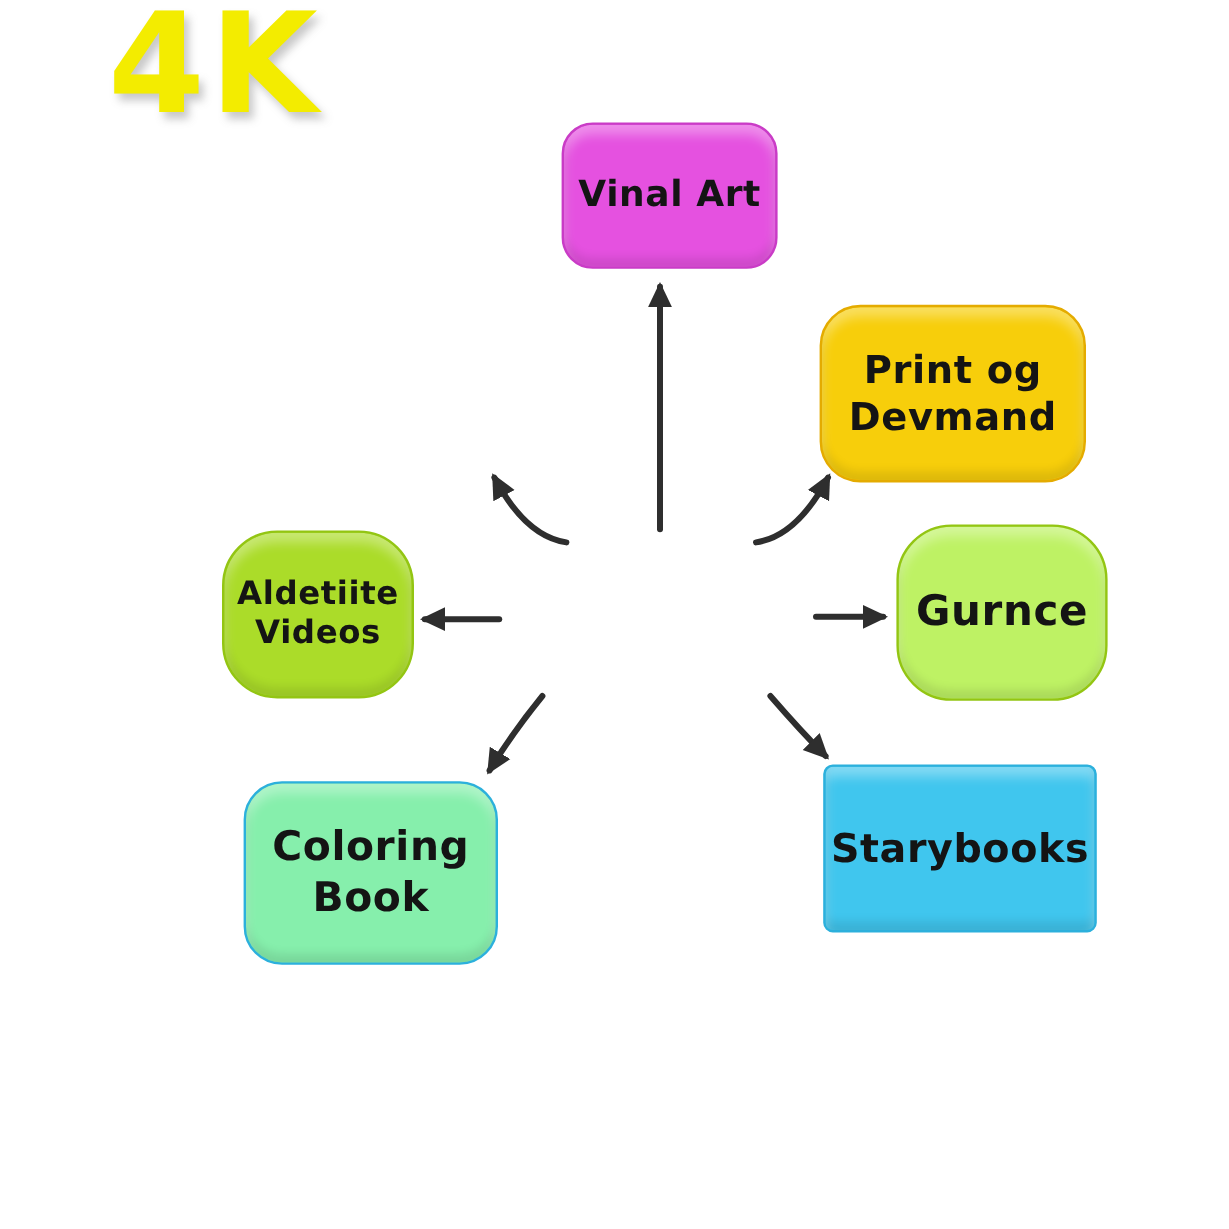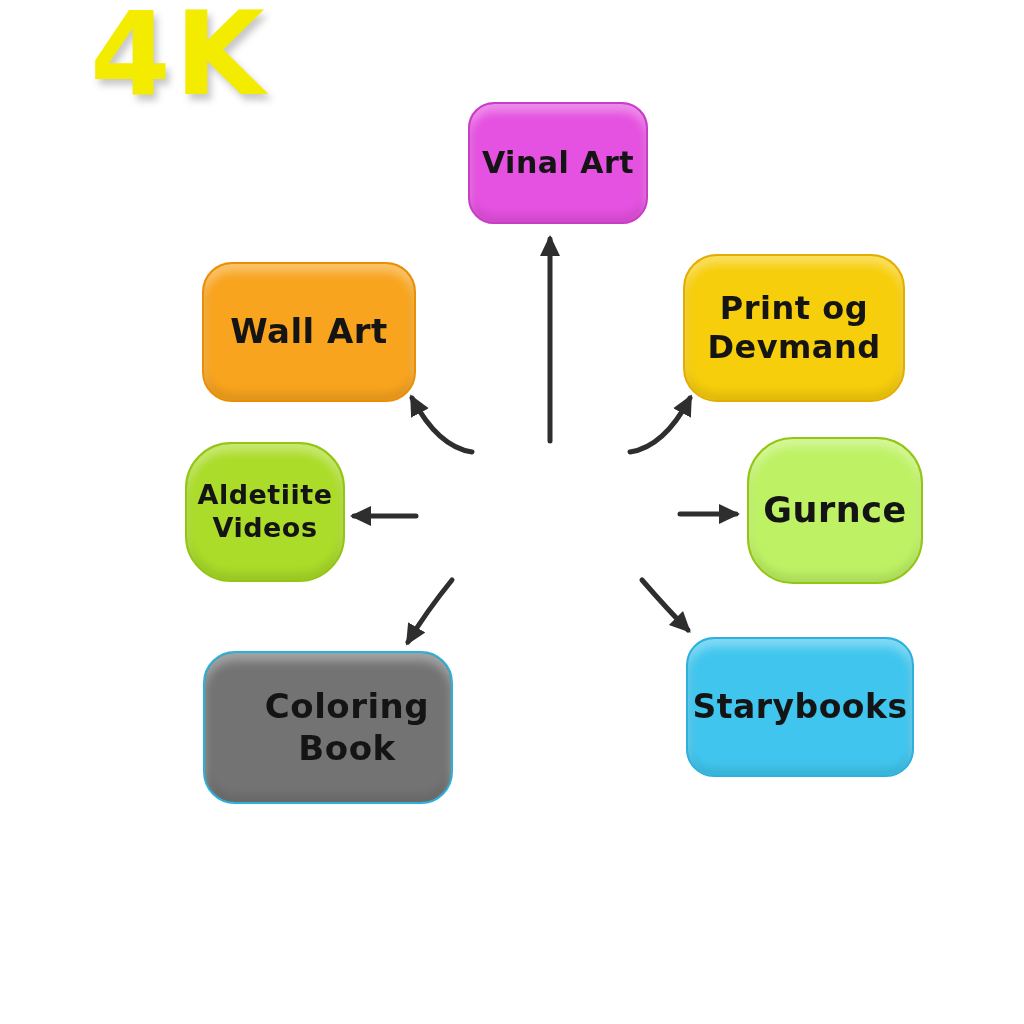--- a/index.html
+++ b/index.html
@@ -69,21 +69,21 @@
     letter-spacing: 1px;
     color: #0d0d0d;
   }
   
   .n-vinal      { left: 428px; top: 102px; width: 176px; height: 118px; border-radius: 26px; font-size: 30px; }
   .n-wall       { left: 162px; top: 262px; width: 210px; height: 136px; border-radius: 30px; font-size: 34px; }
   .n-print      { left: 643px; top: 254px; width: 218px; height: 144px; border-radius: 34px; font-size: 32px; }
   .n-adetiite   { left: 145px; top: 442px; width: 156px; height: 136px; border-radius: 46px; font-size: 27px; }
   .n-gurnce     { left: 707px; top: 437px; width: 172px; height: 143px; border-radius: 46px; font-size: 35px; }
   .n-coloring   { left: 163px; top: 651px; width: 208px; height: 149px; border-radius: 32px; font-size: 34px; }
-  .n-starybooks { left: 646px; top: 637px; width: 224px; height: 136px; border-radius: 28px; font-size: 33px; }
+  .n-starybooks { left: 646px; top: 637px; width: 224px; height: 136px; border-radius: 8px; font-size: 33px; }
 </style>
 </head>
 <body>
 
 <div class="canvas">
 
   <div class="badge-4k" style="color: rgb(243, 236, 0);">4K</div>
 
   <svg class="arrow-layer" viewBox="0 0 1024 1024" fill="none">
     <defs>
@@ -99,39 +99,36 @@
       <path d="M 640 514 L 696 514" marker-end="url(#ah)"></path>
       <path d="M 412 580 Q 386 612 368 642" marker-end="url(#ah)"></path>
       <path d="M 602 580 Q 628 610 648 630" marker-end="url(#ah)"></path>
     </g>
   </svg>
 
   <div class="node n-vinal" style="background: rgb(229, 81, 224); border-color: rgb(201, 60, 198); justify-content: center;">
     <span class="node-label">Vinal Art</span>
   </div>
 
-  <div class="node n-wall" style="background: rgb(248, 164, 30); border-color: rgb(233, 142, 5);">
-    <span class="node-label">Wall Art</span>
-  </div>
 
   <div class="node n-print" style="background: rgb(247, 206, 11); border-color: rgb(228, 171, 0);">
     <span class="node-label">Print og
 Devmand</span>
   </div>
 
   <div class="node n-adetiite" style="background: rgb(171, 220, 41); border-color: rgb(147, 197, 19);">
     <span class="node-label">Aldetiite
 Videos</span>
   </div>
 
   <div class="node n-gurnce" style="background: #bef264; border-color: rgb(147, 197, 19);">
     <span class="node-label">Gurnce</span>
   </div>
 
-  <div class="node n-coloring" style="background: #737373; border-color: rgb(44, 176, 220); padding-left: 38px;">
+  <div class="node n-coloring" style="background: #86efac; border-color: rgb(44, 176, 220);">
     <span class="node-label">Coloring
 Book</span>
   </div>
 
   <div class="node n-starybooks" style="background: rgb(64, 198, 238); border-color: rgb(44, 176, 220);">
     <span class="node-label">Starybooks</span>
   </div>
 
 
 </div>

